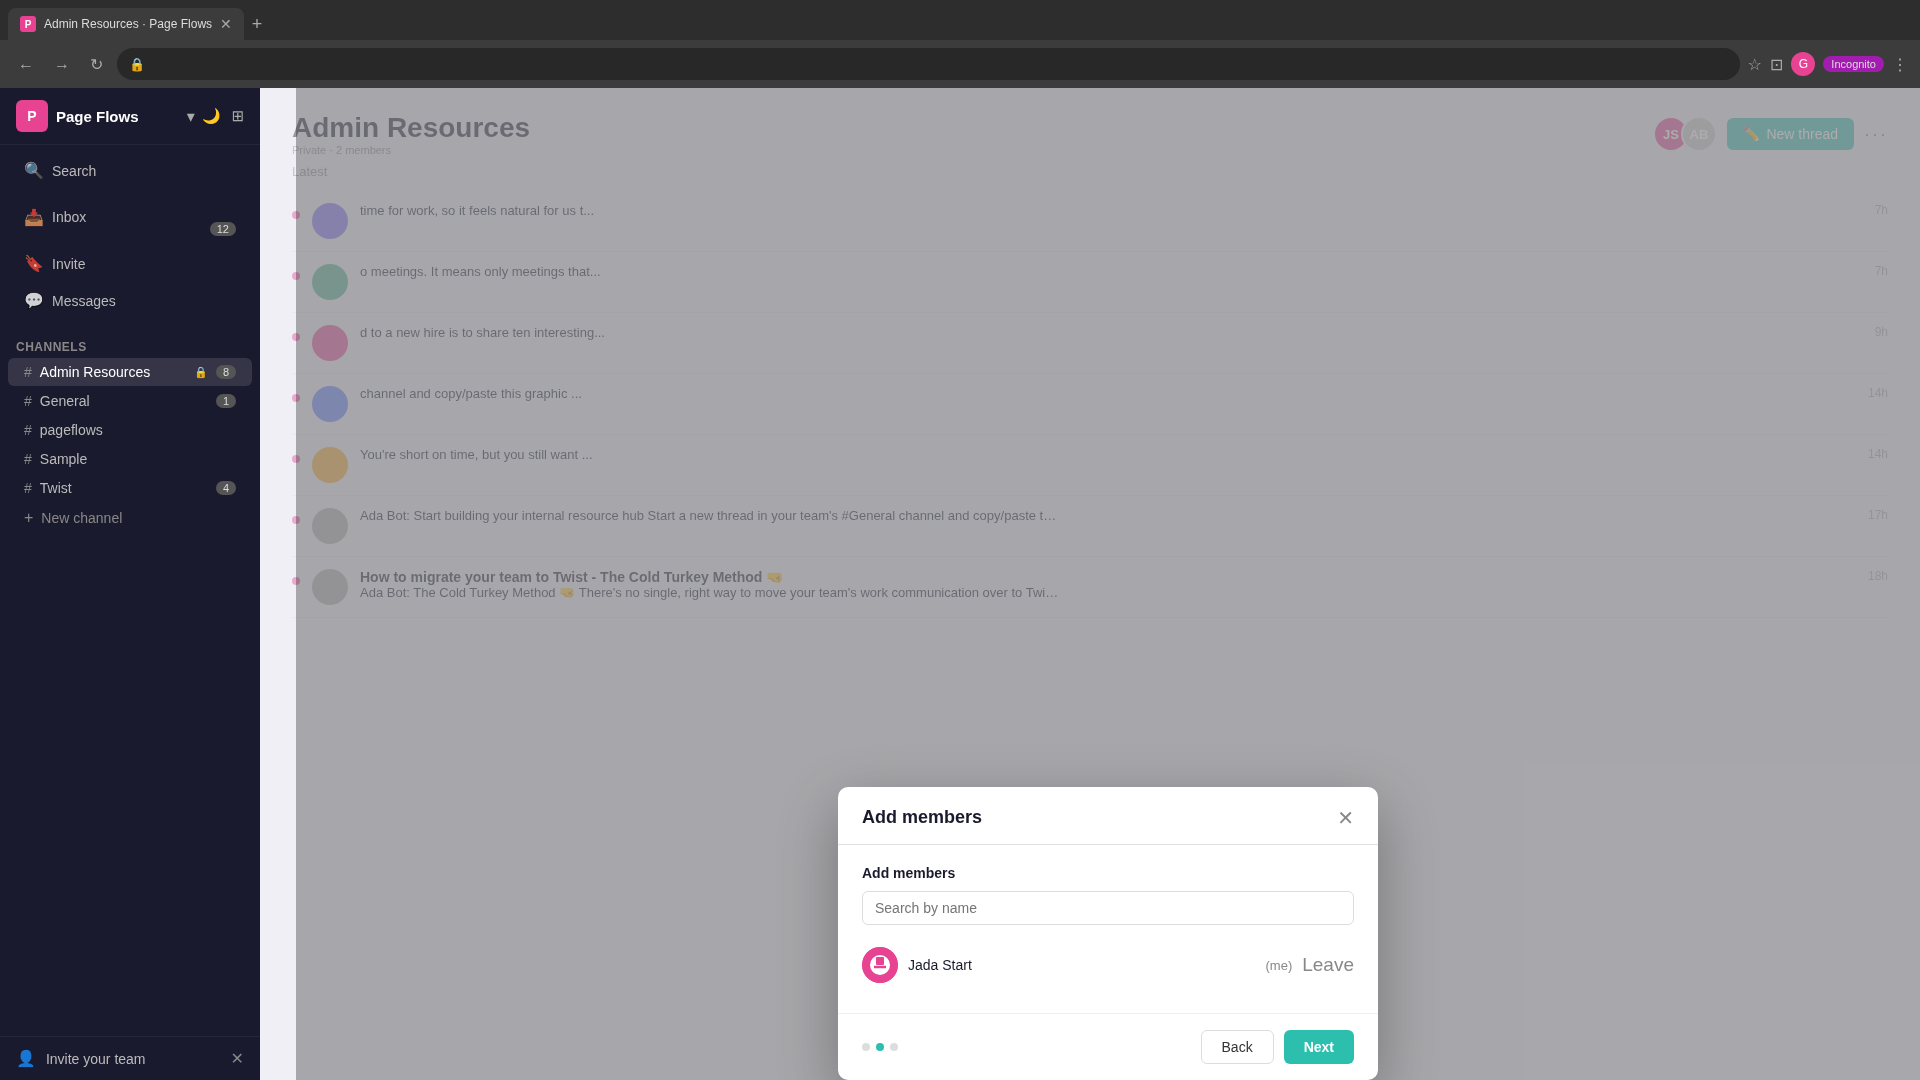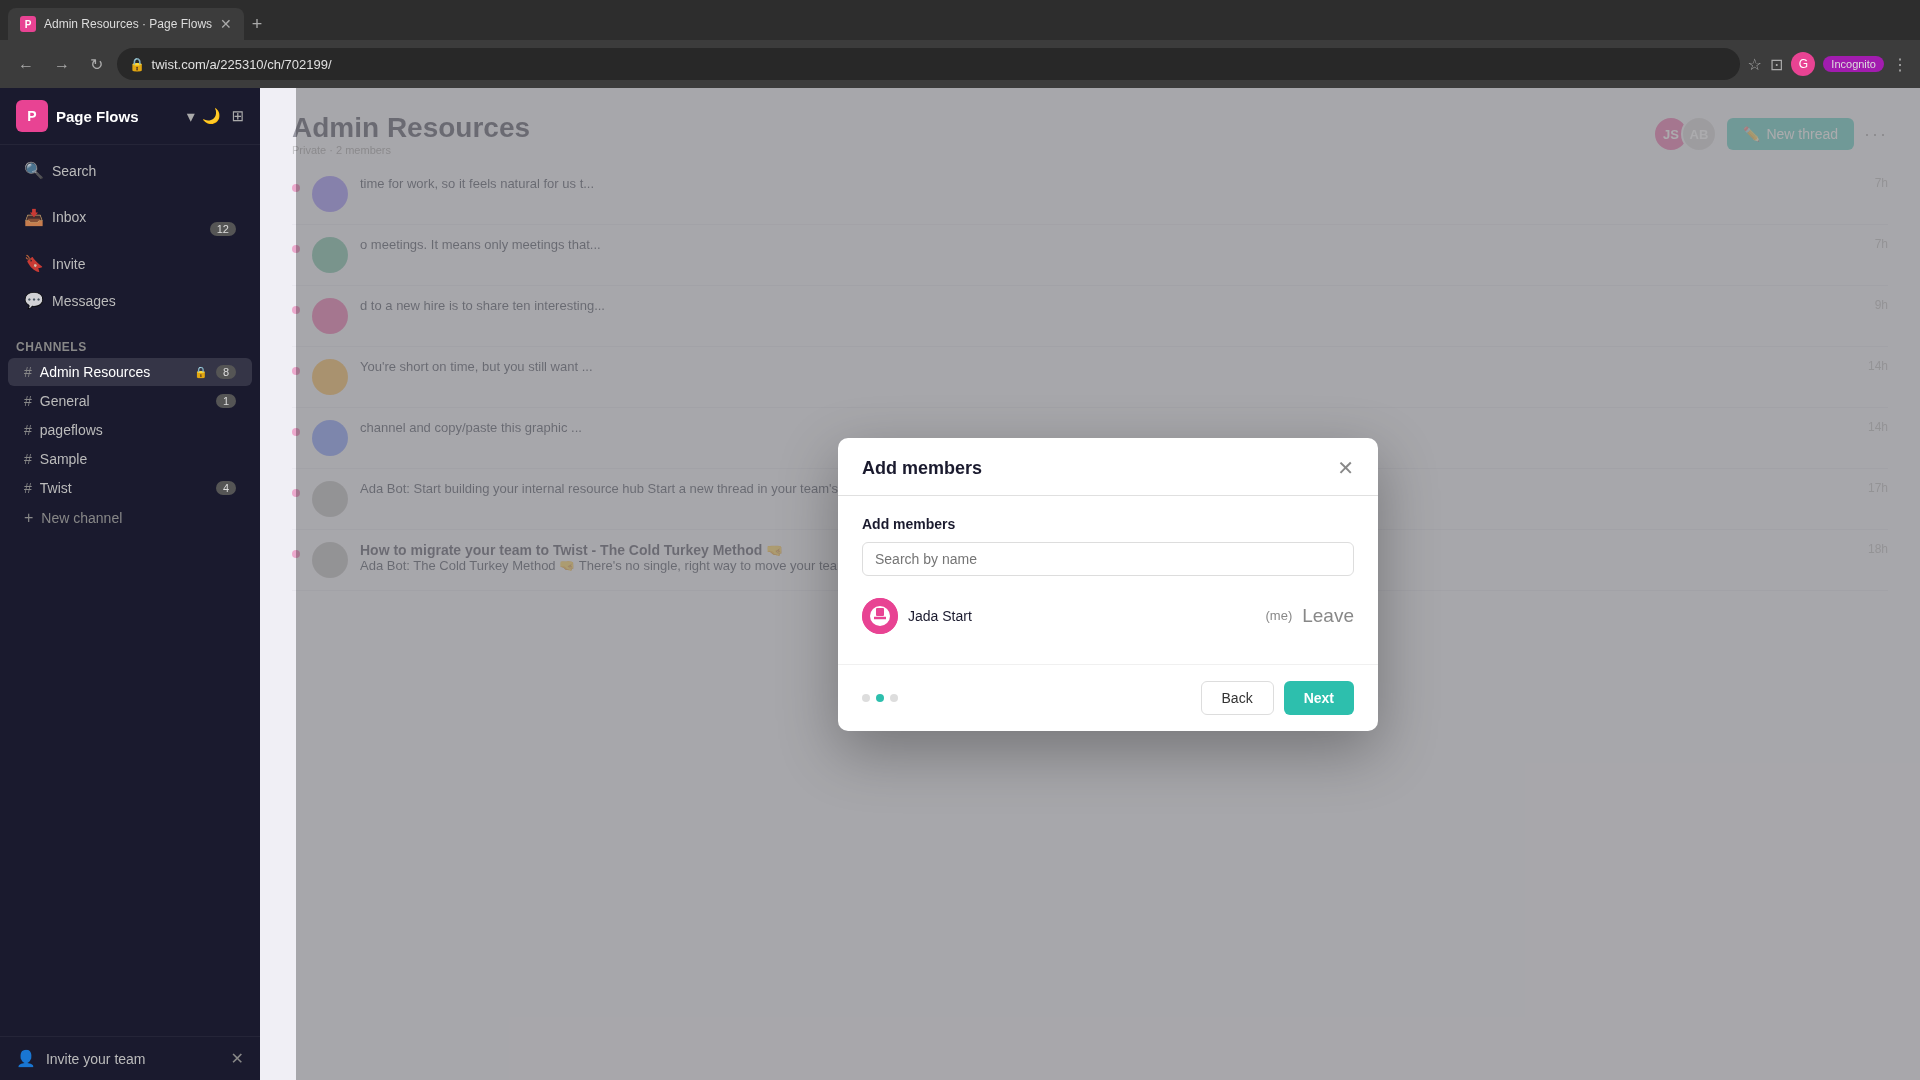--- a/index.html
+++ b/index.html
@@ -62,21 +62,21 @@
     .thread-title { font-size: 14px; font-weight: 600; color: #1a1a2e; }
     .thread-preview { font-size: 13px; color: #0f172a; white-space: nowrap; overflow: hidden; text-overflow: ellipsis; max-width: 700px; }
     .thread-time { font-size: 12px; color: #aaa; flex-shrink: 0; }
     .header-actions { display: flex; align-items: center; gap: 10px; }
     .new-thread-btn { background: #2dbfad; color: white; border: none; border-radius: 6px; padding: 8px 16px; font-size: 14px; cursor: pointer; display: flex; align-items: center; gap: 6px; }
     .avatar-group { display: flex; }
     .header-avatar { width: 36px; height: 36px; border-radius: 50%; border: 2px solid #f0eff5; margin-left: -8px; }
     .more-btn { color: #888; font-size: 18px; cursor: pointer; letter-spacing: 2px; }
 
     
-    .modal-overlay { position: absolute; top: 0; left: 0; right: 0; bottom: 0; background: rgba(0,0,0,0.3); display: flex; align-items: center; justify-content: center; z-index: 100; margin-left: 36px; }
+    .modal-overlay { position: absolute; top: 0; left: 0; right: 0; bottom: 0; background: rgba(0,0,0,0.3); display: flex; align-items: flex-end; justify-content: center; z-index: 100; margin-left: 36px; }
     .modal { background: white; border-radius: 10px; width: 540px; max-height: 520px; display: flex; flex-direction: column; box-shadow: 0 20px 60px rgba(0,0,0,0.3); position: relative; }
     .modal-header { display: flex; align-items: center; padding: 20px 24px 16px; border-bottom: 1px solid #e0e0e0; }
     .modal-title { font-size: 18px; font-weight: 700; color: #1a1a2e; flex: 1; }
     .modal-close { cursor: pointer; color: #888; font-size: 20px; background: none; border: none; line-height: 1; }
     .modal-body { padding: 20px 24px; flex: 1; overflow: hidden; display: flex; flex-direction: column; }
     .modal-section-title { font-size: 14px; font-weight: 600; color: #1a1a2e; margin-bottom: 10px; }
     .search-input { width: 100%; border: 1px solid #ddd; border-radius: 6px; padding: 8px 12px; font-size: 14px; color: #333; outline: none; }
     .member-list { margin-top: 12px; flex: 1; overflow-y: auto; }
     .member-item { display: flex; align-items: center; padding: 10px 0; gap: 10px; }
     .member-avatar { width: 36px; height: 36px; border-radius: 50%; background: #e84393; display: flex; align-items: center; justify-content: center; font-size: 14px; font-weight: 700; color: white; flex-shrink: 0; overflow: hidden; }
@@ -103,21 +103,20 @@
       <span class="tab-close">✕</span>
     </div>
     <span class="browser-tab-new">+</span>
   </div>
   <div class="browser-toolbar">
     <button class="browser-nav-btn">←</button>
     <button class="browser-nav-btn">→</button>
     <button class="browser-nav-btn">↻</button>
     <div class="address-bar">
       <span style="color:#aaa;font-size:13px;">🔒</span>
-      <span class="url">twist.com/a/225310/ch/702199/</span>
     </div>
     <div class="browser-toolbar-right">
       <span style="color:#aaa;font-size:16px;">☆</span>
       <span style="color:#aaa;font-size:16px;">⊡</span>
       <span style="width:24px;height:24px;background:#e84393;border-radius:50%;display:inline-flex;align-items:center;justify-content:center;color:white;font-size:12px;">G</span>
       <span class="incognito-badge">Incognito</span>
       <span style="color:#aaa;font-size:16px;">⋮</span>
     </div>
   </div>
 </div>
@@ -208,20 +207,21 @@
             <div class="header-avatar" style="background:#ccc;display:inline-flex;align-items:center;justify-content:center;color:white;font-size:13px;font-weight:bold;width:36px;height:36px;border-radius:50%;border:2px solid #f0eff5;margin-left:-8px;">AB</div>
           </div>
           <button class="new-thread-btn">
             <span>✏️</span>
             <span>New thread</span>
           </button>
           <span class="more-btn">···</span>
         </div>
       </div>
 
+      <div style="font-size:13px;color:#888;margin-bottom:12px;">Latest</div>
 
       <div class="thread-list">
         <div class="thread-item">
           <div class="thread-dot"></div>
           <div class="thread-avatar" style="background:#7c6af5;"></div>
           <div class="thread-content">
             <div class="thread-preview">time for work, so it feels natural for us t...</div>
           </div>
           <span class="thread-time">7h</span>
         </div>
@@ -236,31 +236,31 @@
         <div class="thread-item">
           <div class="thread-dot"></div>
           <div class="thread-avatar" style="background:#e84393;"></div>
           <div class="thread-content">
             <div class="thread-preview">d to a new hire is to share ten interesting...</div>
           </div>
           <span class="thread-time">9h</span>
         </div>
         <div class="thread-item">
           <div class="thread-dot"></div>
+          <div class="thread-avatar" style="background:#5c7cfa;"></div>
+          <div class="thread-content">
+            <div class="thread-preview">channel and copy/paste this graphic ...</div>
+          </div>
+          <span class="thread-time">14h</span>
+        </div>
+        <div class="thread-item">
+          <div class="thread-dot"></div>
           <div class="thread-avatar" style="background:#f5a623;"></div>
           <div class="thread-content">
             <div class="thread-preview">You're short on time, but you still want ...</div>
-          </div>
-          <span class="thread-time">14h</span>
-        </div>
-        <div class="thread-item">
-          <div class="thread-dot"></div>
-          <div class="thread-avatar" style="background:#5c7cfa;"></div>
-          <div class="thread-content">
-            <div class="thread-preview">channel and copy/paste this graphic ...</div>
           </div>
           <span class="thread-time">14h</span>
         </div>
         <div class="thread-item">
           <div class="thread-dot"></div>
           <div class="thread-avatar" style="background:#aaa;"></div>
           <div class="thread-content">
             <div class="thread-preview">Ada Bot: Start building your internal resource hub Start a new thread in your team's #General channel and copy/paste this graphic ...</div>
           </div>
           <span class="thread-time">17h</span>

